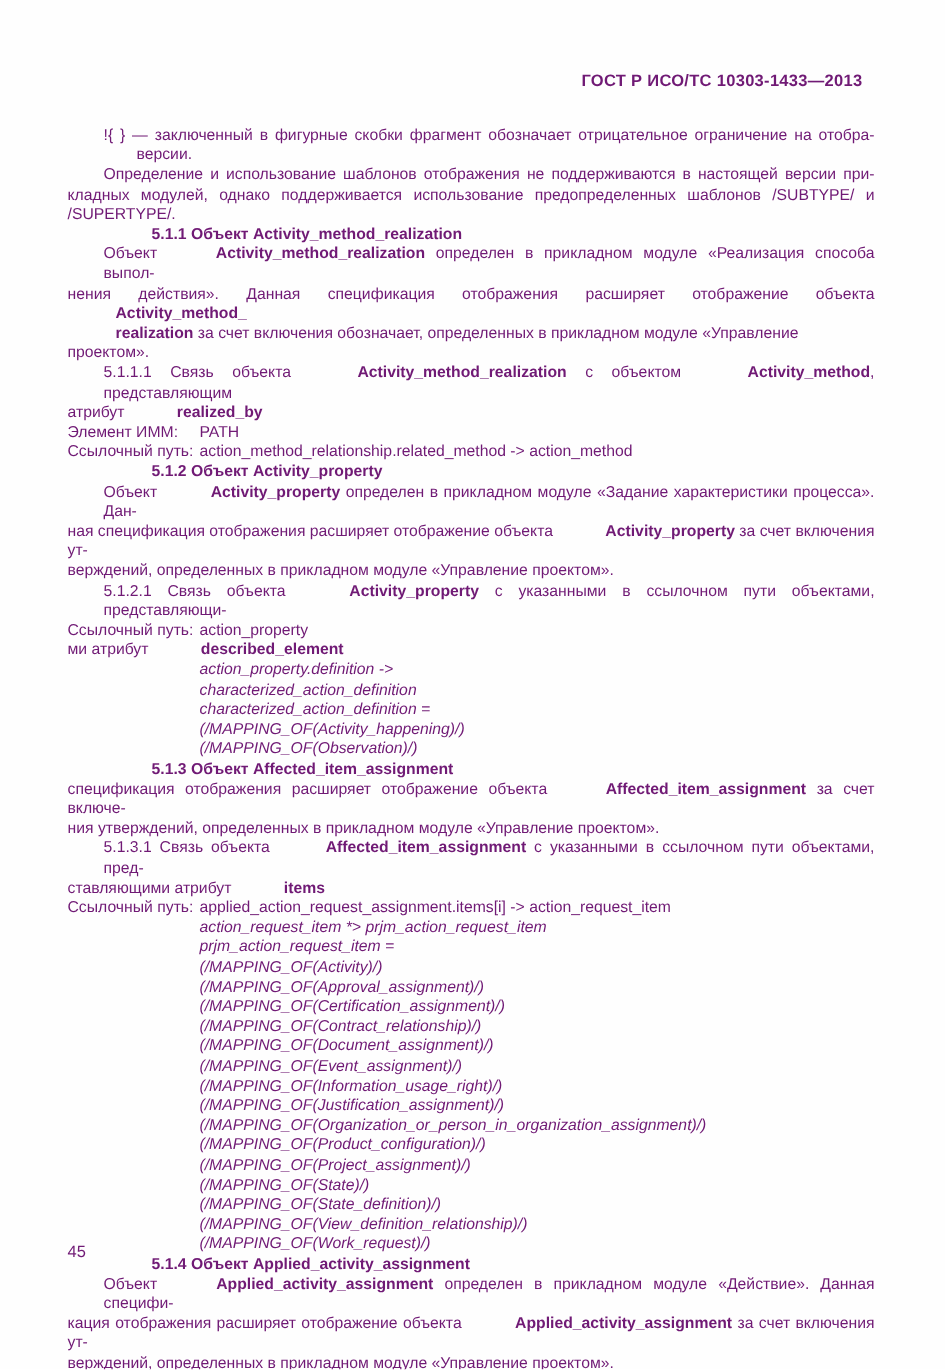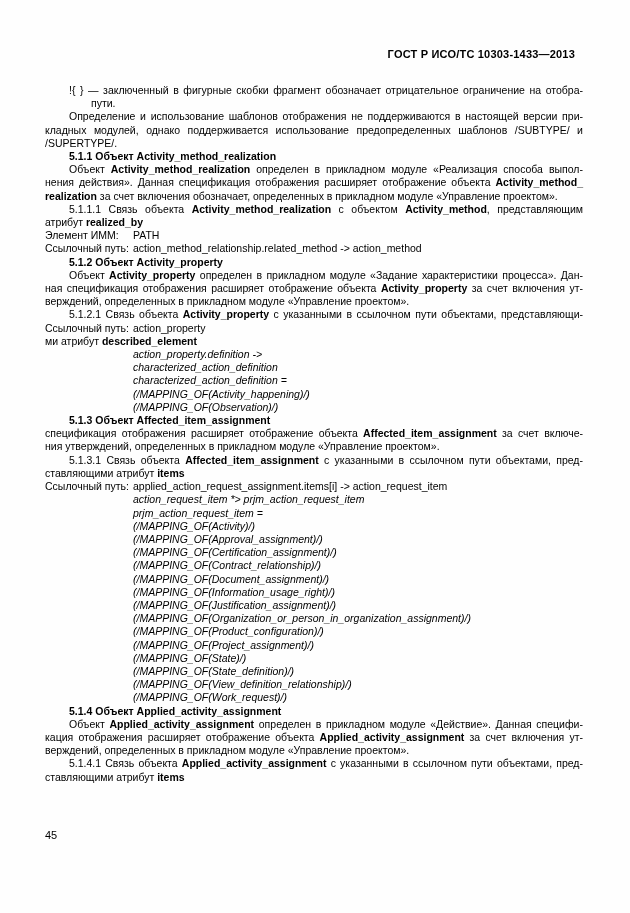--- a/index.html
+++ b/index.html
@@ -3,21 +3,21 @@
 <meta charset="utf-8">
 <style>
   html, body { margin: 0; padding: 0; background: #ffffff; }
   .page {
     position: relative;
     width: 630px;
     height: 913px;
     background: #fefefe;
     overflow: hidden;
     font-family: "Liberation Sans", sans-serif;
-    color: #000000;
+    color: #701a75;
   }
   .hdr {
     position: absolute;
     top: 48px;
     left: 45px;
     width: 530px;
     text-align: right;
     font-size: 11px;
     font-weight: bold;
     letter-spacing: 0.2px;
@@ -25,21 +25,21 @@
   .content {
     position: absolute;
     top: 84px;
     left: 45px;
     width: 538px;
     font-size: 10.5px;
     line-height: 13.2px;
   }
   .ln { min-height: 13.2px; text-align: left; }
   .ln.j { text-align: justify; text-align-last: justify; }
-  .b { font-weight: bold; }
+  .b { font-weight: bold; margin-left: 32px; }
   .lbl { display: inline-block; width: 88px; }
   .ind-m    { padding-left: 0; }
   .ind-i1   { padding-left: 24px; }
   .ind-hang { padding-left: 46px; }
   .ind-path { padding-left: 88px; font-style: italic; }
   .ftr {
     position: absolute;
     top: 829px;
     left: 45px;
     width: 528px;
@@ -47,21 +47,21 @@
   }
 </style>
 </head>
 <body>
 
 <div class="page">
   <div class="hdr">ГОСТ Р ИСО/ТС 10303-1433—2013</div>
 
   <div class="content">
       <div class="ln ind-i1 j"><span>!{ } — заключенный в фигурные скобки фрагмент обозначает отрицательное ограничение на отобра-</span></div>
-      <div class="ln ind-hang"><span>пути.</span></div>
+      <div class="ln ind-hang"><span>версии.</span></div>
       <div class="ln ind-i1 j"><span>Определение и использование шаблонов отображения не поддерживаются в настоящей версии при-</span></div>
       <div class="ln ind-m j"><span>кладных модулей, однако поддерживается использование предопределенных шаблонов /SUBTYPE/ и</span></div>
       <div class="ln ind-m"><span>/SUPERTYPE/.</span></div>
       <div class="ln ind-i1"><span class="b">5.1.1 Объект Activity_method_realization</span></div>
       <div class="ln ind-i1 j"><span>Объект </span><span class="b">Activity_method_realization</span><span> определен в прикладном модуле «Реализация способа выпол-</span></div>
       <div class="ln ind-m j"><span>нения действия». Данная спецификация отображения расширяет отображение объекта </span><span class="b">Activity_method_</span></div>
       <div class="ln ind-m"><span class="b">realization</span><span> за счет включения обозначает, определенных в прикладном модуле «Управление проектом».</span></div>
       <div class="ln ind-i1 j"><span>5.1.1.1 Связь объекта </span><span class="b">Activity_method_realization</span><span> с объектом </span><span class="b">Activity_method</span><span>, представляющим</span></div>
       <div class="ln ind-m"><span>атрибут </span><span class="b">realized_by</span></div>
       <div class="ln ind-m"><span class="lbl">Элемент ИММ:</span><span>PATH</span></div>
@@ -84,20 +84,21 @@
       <div class="ln ind-i1 j"><span>5.1.3.1 Связь объекта </span><span class="b">Affected_item_assignment</span><span> с указанными в ссылочном пути объектами, пред-</span></div>
       <div class="ln ind-m"><span>ставляющими атрибут </span><span class="b">items</span></div>
       <div class="ln ind-m"><span class="lbl">Ссылочный путь:</span><span>applied_action_request_assignment.items[i] -&gt; action_request_item</span></div>
       <div class="ln ind-path"><span>action_request_item *&gt; prjm_action_request_item</span></div>
       <div class="ln ind-path"><span>prjm_action_request_item =</span></div>
       <div class="ln ind-path"><span>(/MAPPING_OF(Activity)/)</span></div>
       <div class="ln ind-path"><span>(/MAPPING_OF(Approval_assignment)/)</span></div>
       <div class="ln ind-path"><span>(/MAPPING_OF(Certification_assignment)/)</span></div>
       <div class="ln ind-path"><span>(/MAPPING_OF(Contract_relationship)/)</span></div>
       <div class="ln ind-path"><span>(/MAPPING_OF(Document_assignment)/)</span></div>
+      <div class="ln ind-path"><span>(/MAPPING_OF(Event_assignment)/)</span></div>
       <div class="ln ind-path"><span>(/MAPPING_OF(Information_usage_right)/)</span></div>
       <div class="ln ind-path"><span>(/MAPPING_OF(Justification_assignment)/)</span></div>
       <div class="ln ind-path"><span>(/MAPPING_OF(Organization_or_person_in_organization_assignment)/)</span></div>
       <div class="ln ind-path"><span>(/MAPPING_OF(Product_configuration)/)</span></div>
       <div class="ln ind-path"><span>(/MAPPING_OF(Project_assignment)/)</span></div>
       <div class="ln ind-path"><span>(/MAPPING_OF(State)/)</span></div>
       <div class="ln ind-path"><span>(/MAPPING_OF(State_definition)/)</span></div>
       <div class="ln ind-path"><span>(/MAPPING_OF(View_definition_relationship)/)</span></div>
       <div class="ln ind-path"><span>(/MAPPING_OF(Work_request)/)</span></div>
       <div class="ln ind-i1"><span class="b">5.1.4 Объект Applied_activity_assignment</span></div>

